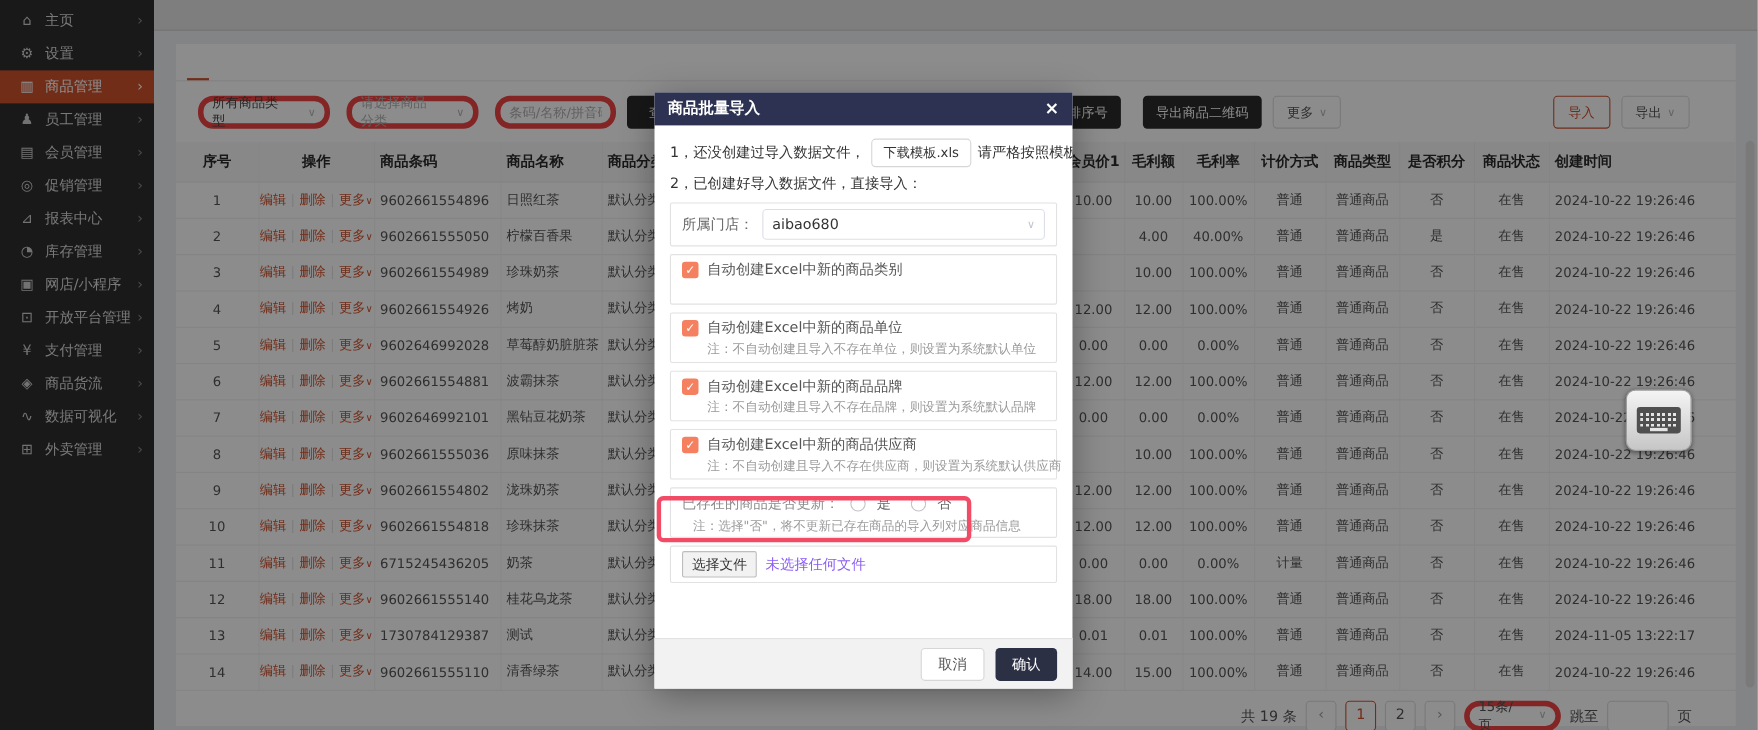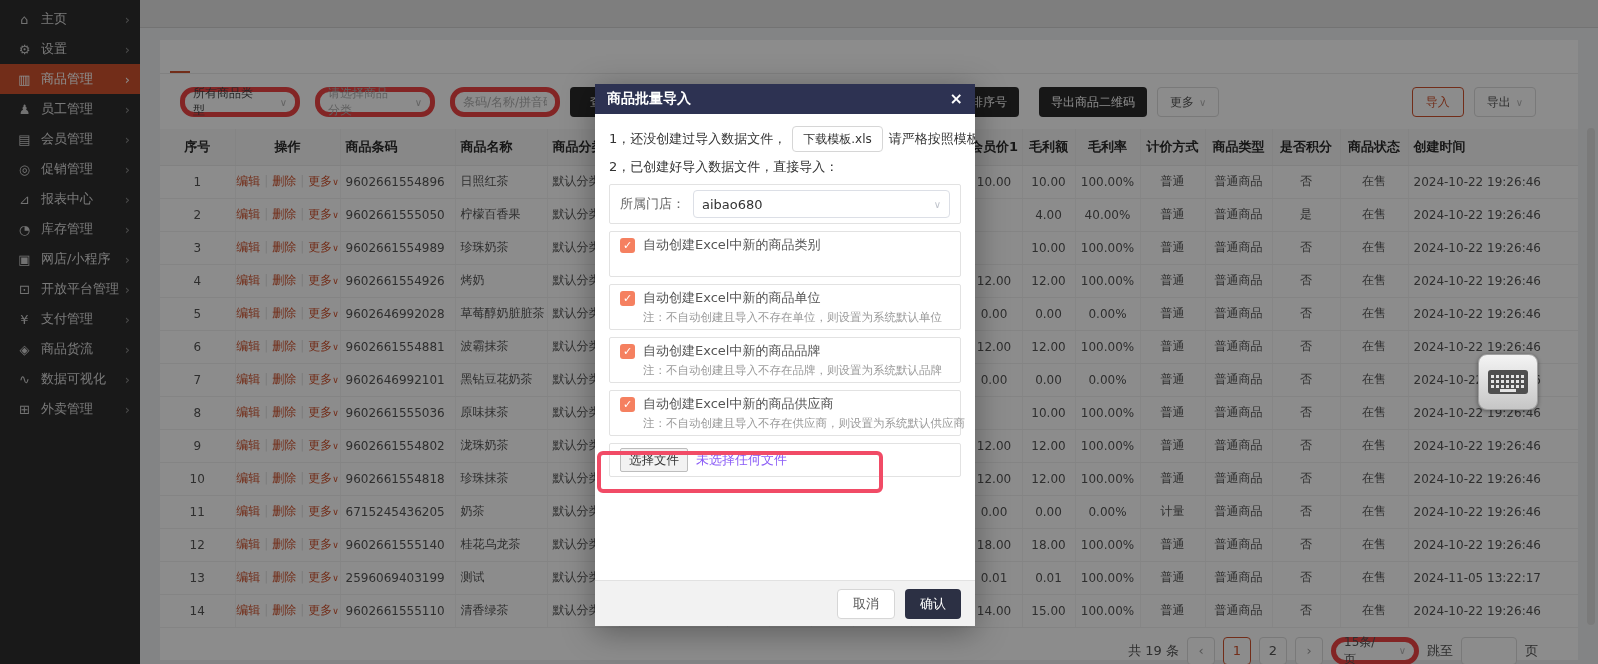--- a/index.html
+++ b/index.html
@@ -557,21 +557,21 @@
           <td>普通商品</td>
           <td>否</td>
           <td>在售</td>
           <td class="al">2024-10-22 19:26:46</td>
         </tr>
         <tr>
           <td>13</td>
           <td class="ops">
             <span class="op-link">编辑</span><span class="op-sep">|</span><span class="op-link">删除</span><span class="op-sep">|</span><span class="op-link">更多</span><span class="op-link op-caret">∨</span>
           </td>
-          <td class="al">2596069403199</td>
+          <td class="al">1730784129387</td>
           <td class="al">测试</td>
           <td class="al">默认分类</td>
           <td class="al">173078412938701</td>
           <td></td>
           <td>份</td>
           <td>13</td>
           <td>0.00</td>
           <td>0.01</td>
           <td>0.01</td>
           <td>0.01</td>
@@ -685,20 +685,30 @@
         <div class="opt-note">注：不自动创建且导入不存在品牌，则设置为系统默认品牌</div>
       </div>
       <div class="m-box opt-box">
         <div class="opt-line">
           <span class="checkbox">✓</span>
           <span class="opt-lbl">自动创建Excel中新的商品供应商</span>
         </div>
         <div class="opt-note">注：不自动创建且导入不存在供应商，则设置为系统默认供应商</div>
       </div>
 
+    <div class="m-box upd-box">
+      <div class="upd-line">
+        <span>已存在的商品是否更新：</span>
+        <span class="radio"></span>
+        <span class="radio-lbl">是</span>
+        <span class="radio"></span>
+        <span class="radio-lbl">否</span>
+      </div>
+      <div class="upd-note">注：选择"否"，将不更新已存在商品的导入列对应商品信息</div>
+    </div>
 
     <div class="m-box file-box">
       <button class="btn-file">选择文件</button>
       <span class="file-status">未选择任何文件</span>
     </div>
 
   </div>
   <div class="m-foot">
     <button class="btn-cancel">取消</button>
     <button class="btn-confirm">确认</button>

